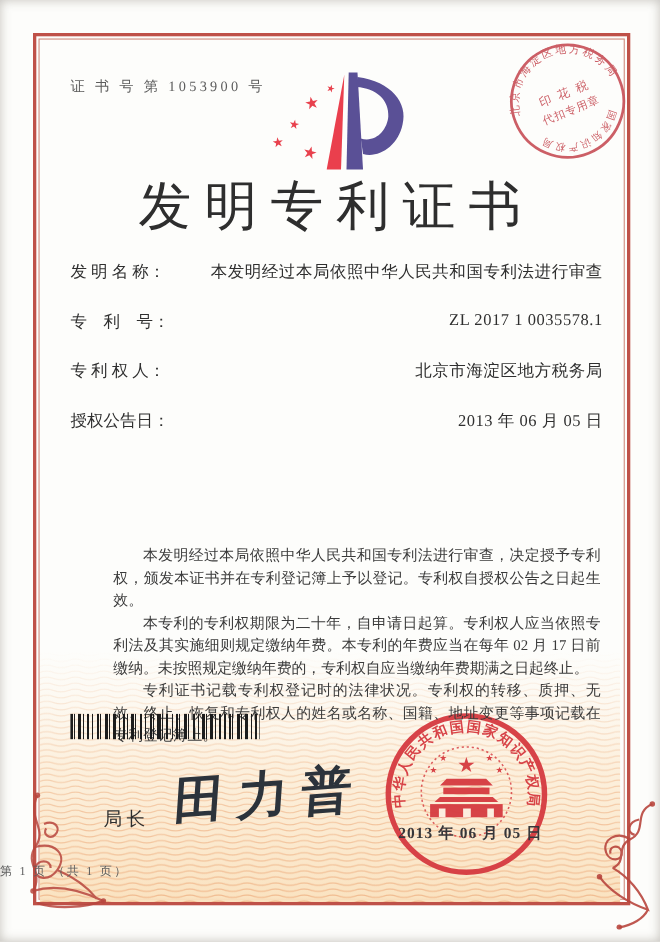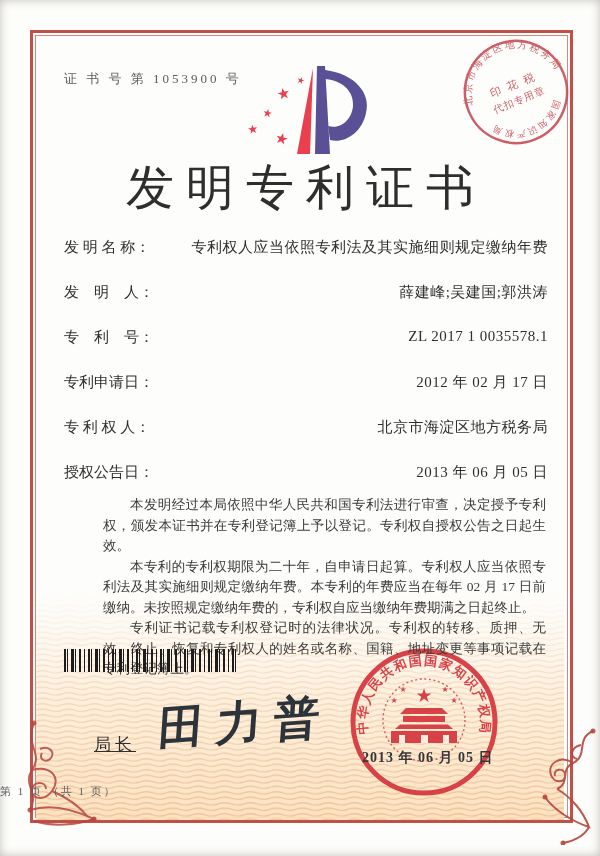--- a/index.html
+++ b/index.html
@@ -63,21 +63,21 @@
         #1c1c1c 0 2px, rgba(0,0,0,0) 2px 3px,
         #1c1c1c 3px 4px, rgba(0,0,0,0) 4px 7px,
         #1c1c1c 7px 10px, rgba(0,0,0,0) 10px 11px,
         #1c1c1c 11px 12px, rgba(0,0,0,0) 12px 15px,
         #1c1c1c 15px 17px, rgba(0,0,0,0) 17px 20px,
         #1c1c1c 20px 21px, rgba(0,0,0,0) 21px 24px);
   }
   
   .director-label{
     position:absolute;left:94px;top:733px;font-size:17px;color:#2e2e2e;
-    letter-spacing:4px;z-index:3;text-decoration:underline;
+    letter-spacing:4px;z-index:3;
   }
   .signature{
     position:absolute;left:158px;top:692px;z-index:3;
     font-size:46px;color:#2c333b;letter-spacing:12px;
     transform:rotate(-4deg) skewX(-8deg);font-weight:600;
   }
   
   .office-seal{position:absolute;left:336px;top:636px;width:176px;height:176px;z-index:2;opacity:.95;}
   .seal-date{
     position:absolute;left:362px;top:749px;width:150px;z-index:4;
@@ -155,33 +155,25 @@
       <text x="56" y="52" font-size="11" text-anchor="middle" letter-spacing="2">印 花 税</text>
       <text x="56" y="68" font-size="10" text-anchor="middle" letter-spacing="1">代扣专用章</text>
     </g>
   </svg>
 
   <div class="title">发明专利证书</div>
 
   <div class="fields">
     <div class="field-row">
       <span class="field-label">发 明 名 称：</span>
-      <span class="field-value">专利权人应当依照专利法及其实施细则规定缴纳年费</span>
-    </div>
-    <div class="field-row">
-      <span class="field-label">发　明　人：</span>
-      <span class="field-value">薛建峰;吴建国;郭洪涛</span>
+      <span class="field-value">本发明经过本局依照中华人民共和国专利法进行审查</span>
     </div>
     <div class="field-row">
       <span class="field-label">专　利　号：</span>
       <span class="field-value">ZL 2017 1 0035578.1</span>
-    </div>
-    <div class="field-row">
-      <span class="field-label">专利申请日：</span>
-      <span class="field-value">2012 年 02 月 17 日</span>
     </div>
     <div class="field-row">
       <span class="field-label">专 利 权 人：</span>
       <span class="field-value">北京市海淀区地方税务局</span>
     </div>
     <div class="field-row">
       <span class="field-label">授权公告日：</span>
       <span class="field-value">2013 年 06 月 05 日</span>
     </div>
   </div>

